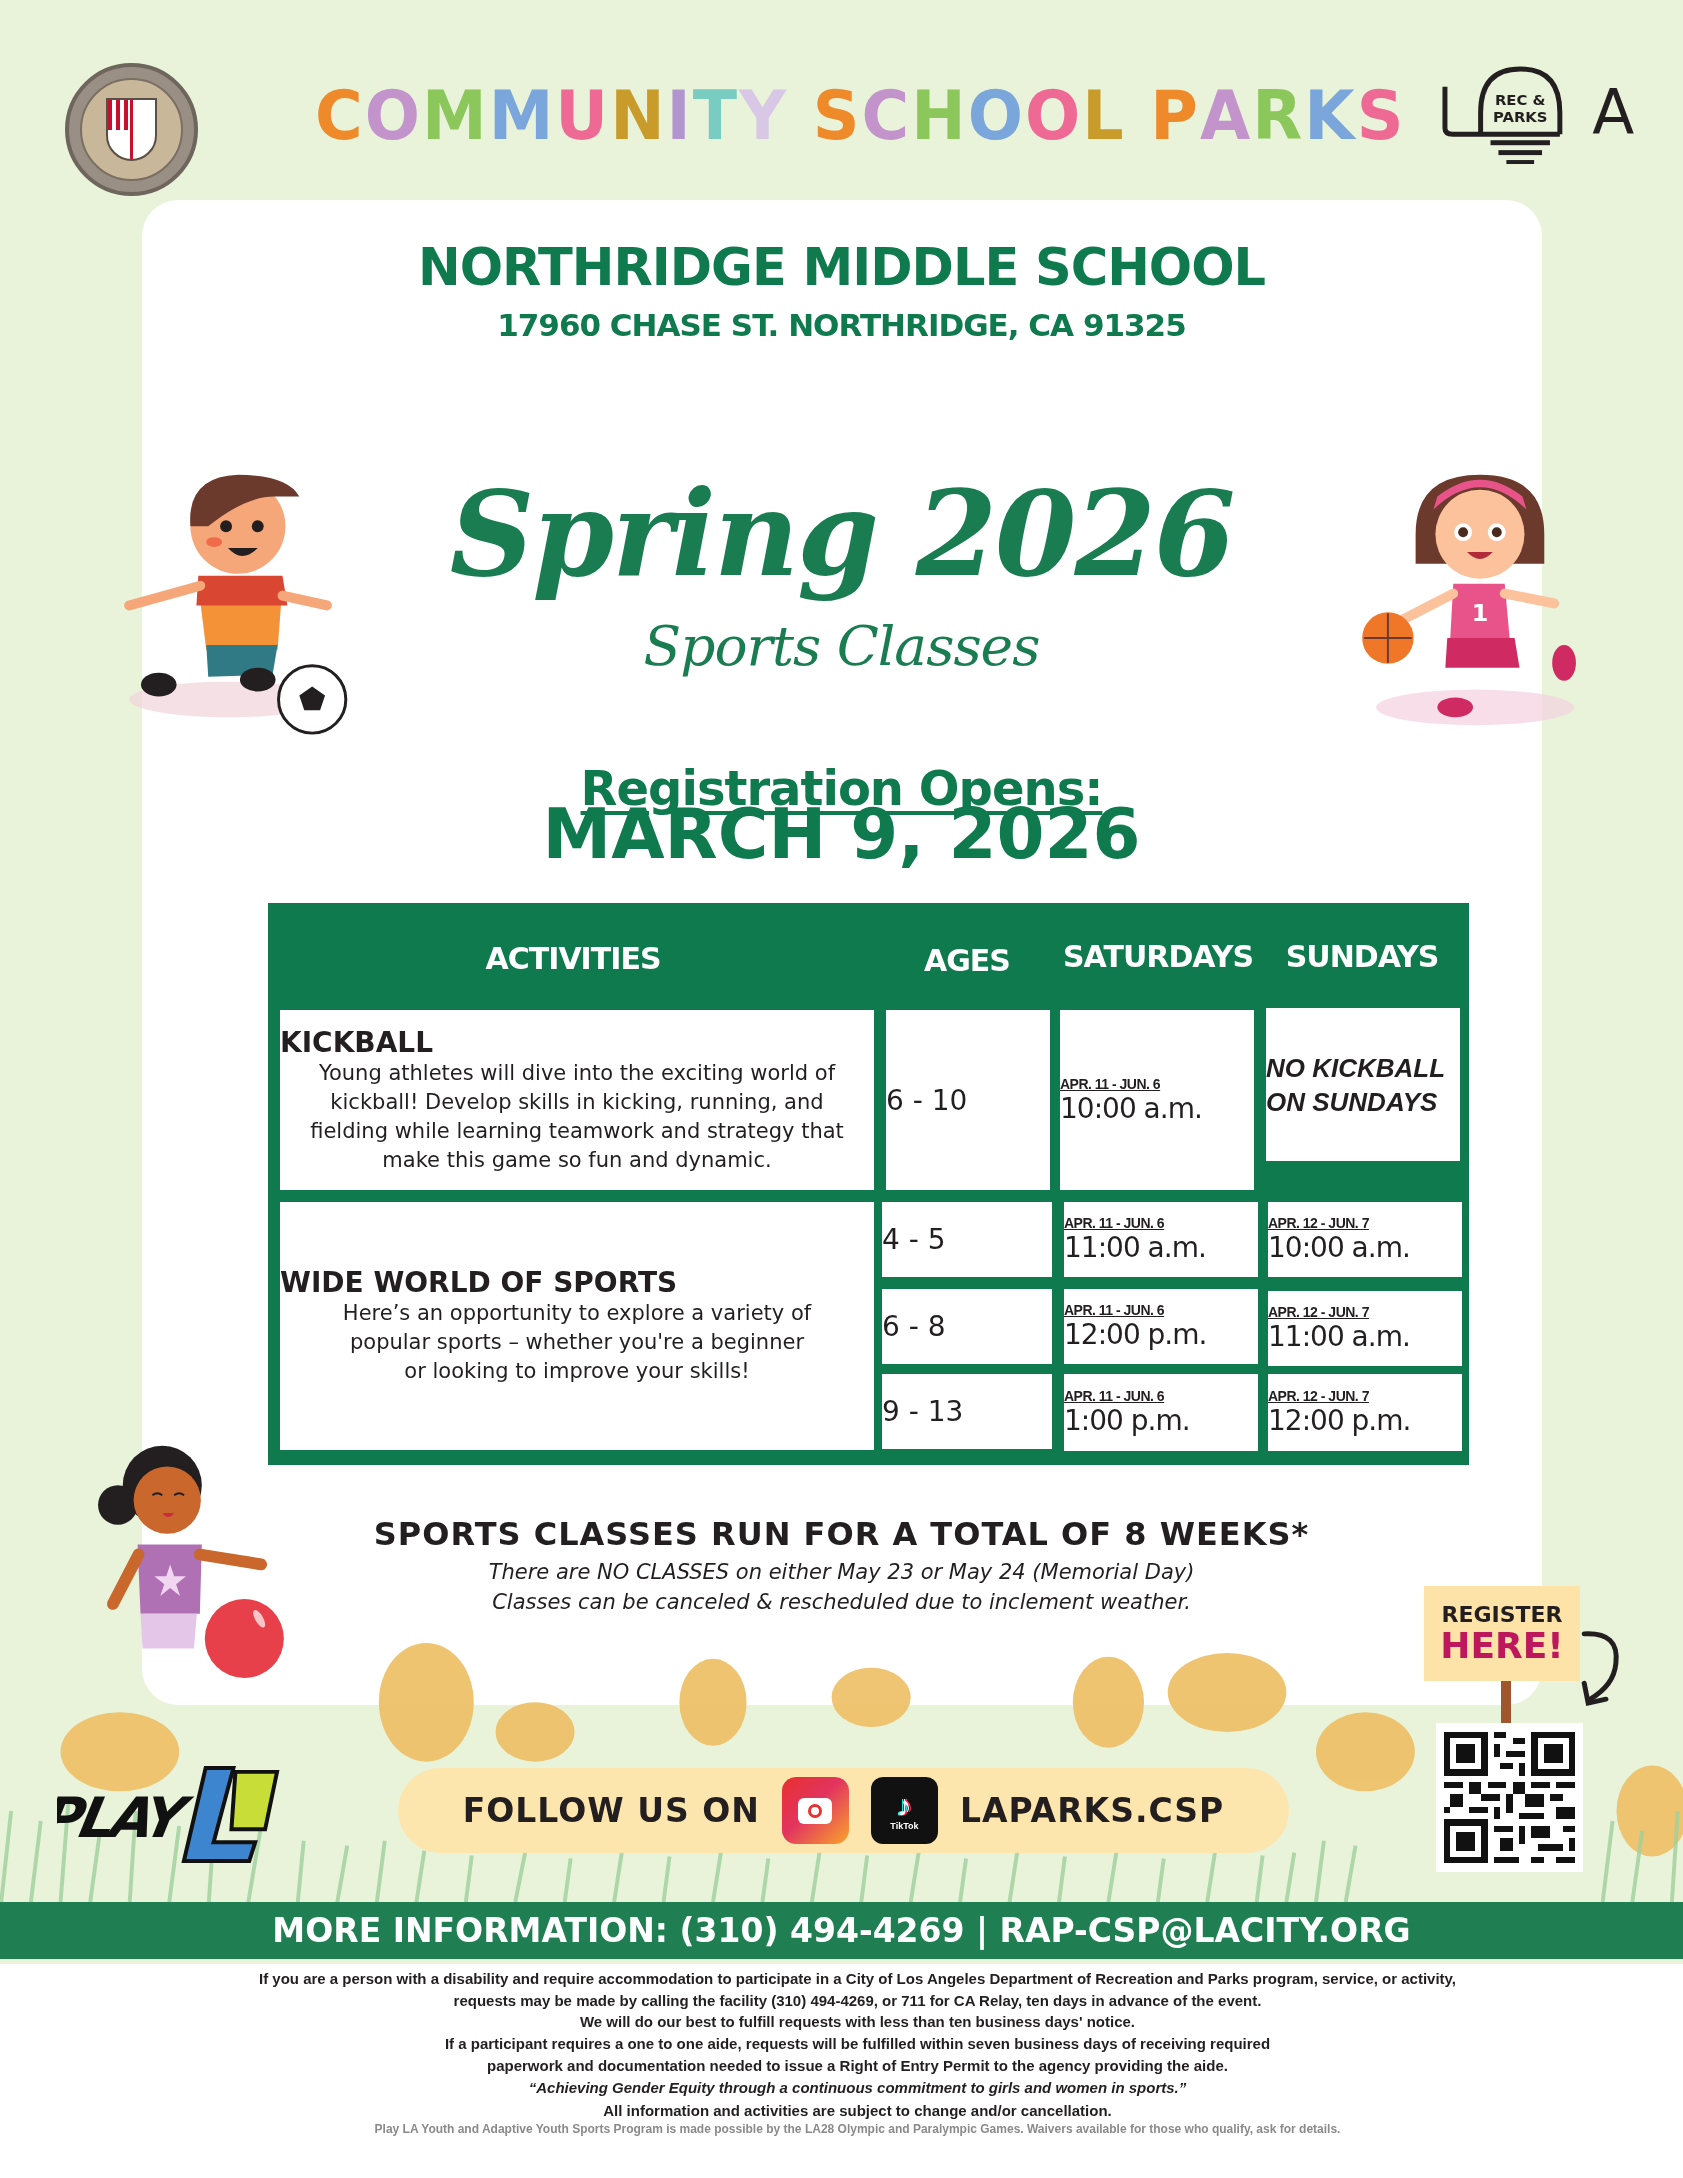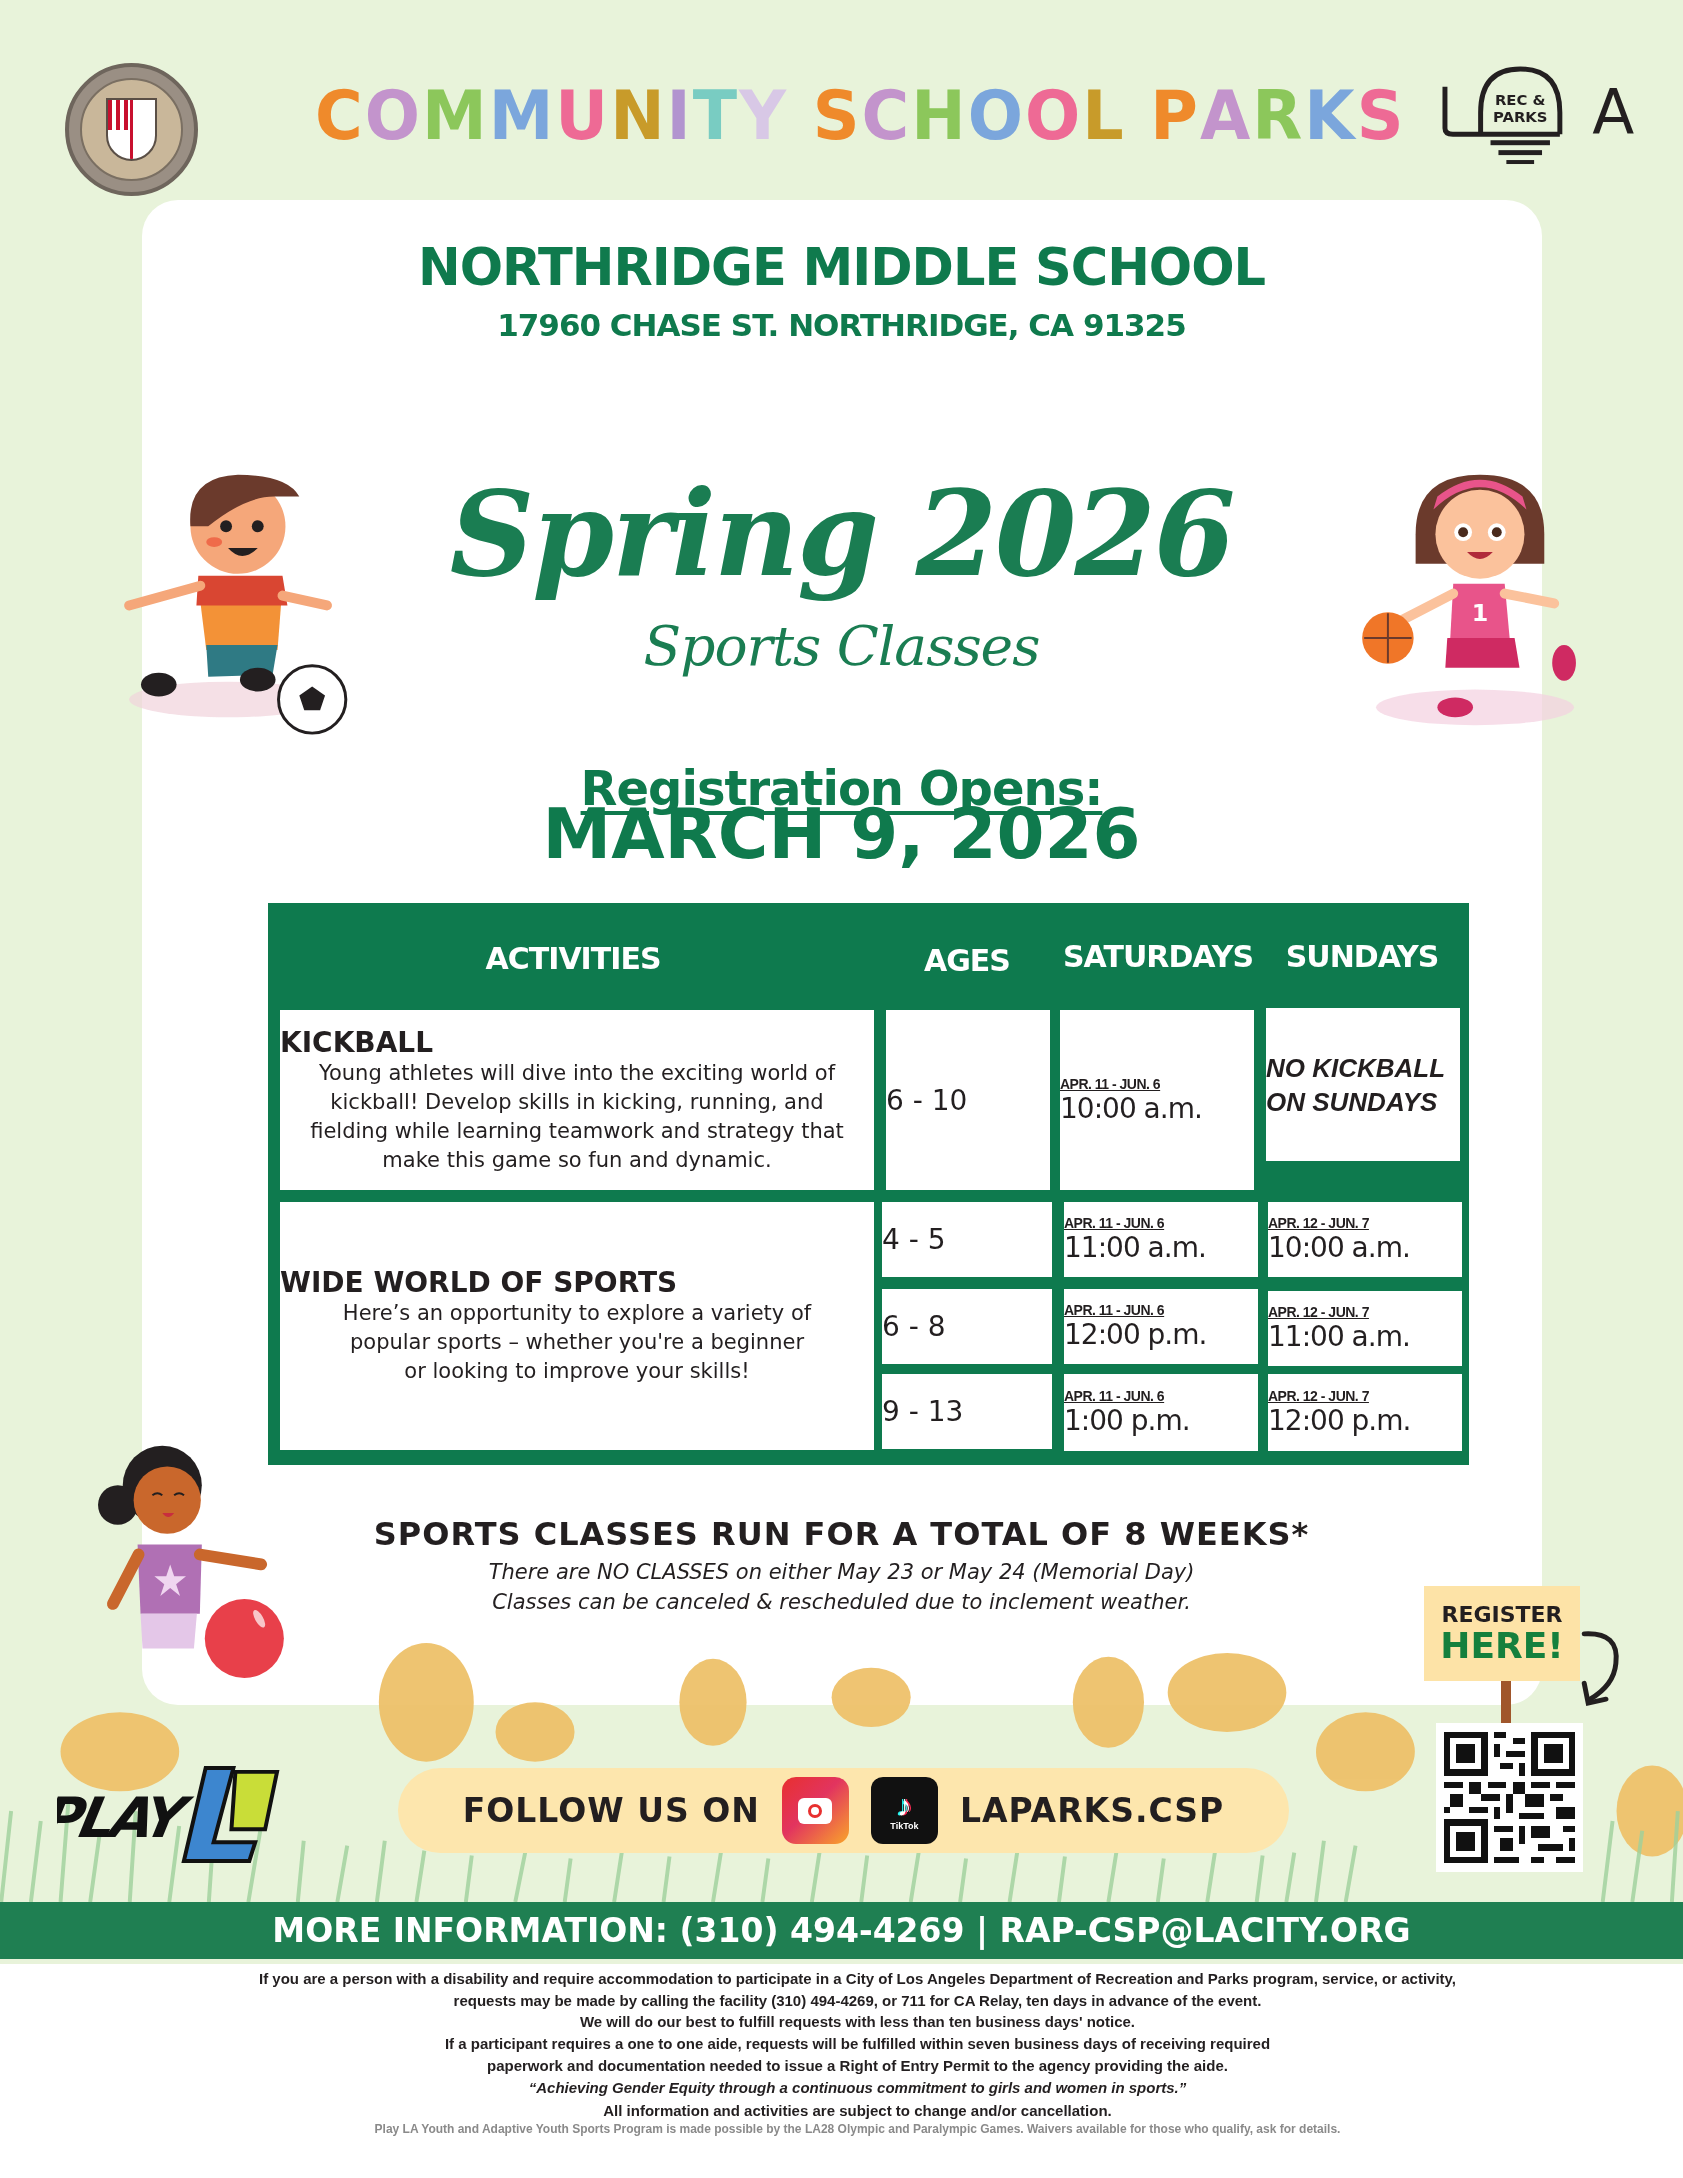--- a/index.html
+++ b/index.html
@@ -59,21 +59,21 @@
   
   .infobar{left:0;top:1902px;width:1683px;height:57px;background:#1f7f52;display:flex;align-items:center;justify-content:center;}
   .infobar-text{color:#fff;font-family:"DejaVu Sans",sans-serif;font-weight:bold;font-size:33px;letter-spacing:0px;}
 
   .footer{left:0;top:1964px;width:1683px;height:214px;background:#fff;}
   .fline{position:absolute;left:16px;width:1683px;text-align:center;font-family:"Liberation Sans",sans-serif;font-weight:bold;font-size:15px;color:#231f20;}
 
   
   .sign{left:1424px;top:1586px;width:156px;height:95px;background:#fde3a7;display:flex;flex-direction:column;align-items:center;justify-content:center;}
   .sign-a{font-family:"DejaVu Sans",sans-serif;font-weight:bold;font-size:22px;color:#231f20;line-height:24px;}
-  .sign-b{font-family:"DejaVu Sans",sans-serif;font-weight:bold;font-size:36px;color:#15803d;line-height:38px;}
+  .sign-b{font-family:"DejaVu Sans",sans-serif;font-weight:bold;font-size:36px;color:#be185d;line-height:38px;}
   .post{left:1501px;top:1681px;width:10px;height:42px;background:#a0562b;}
   .qr{left:1436px;top:1723px;width:147px;height:149px;background:#fff;padding:8px;}
 
   .playla{left:57px;top:1758px;width:226px;height:109px;}
 </style>
 </head>
 <body>
 
 <div class="abs seal">
   <div class="seal-inner">

